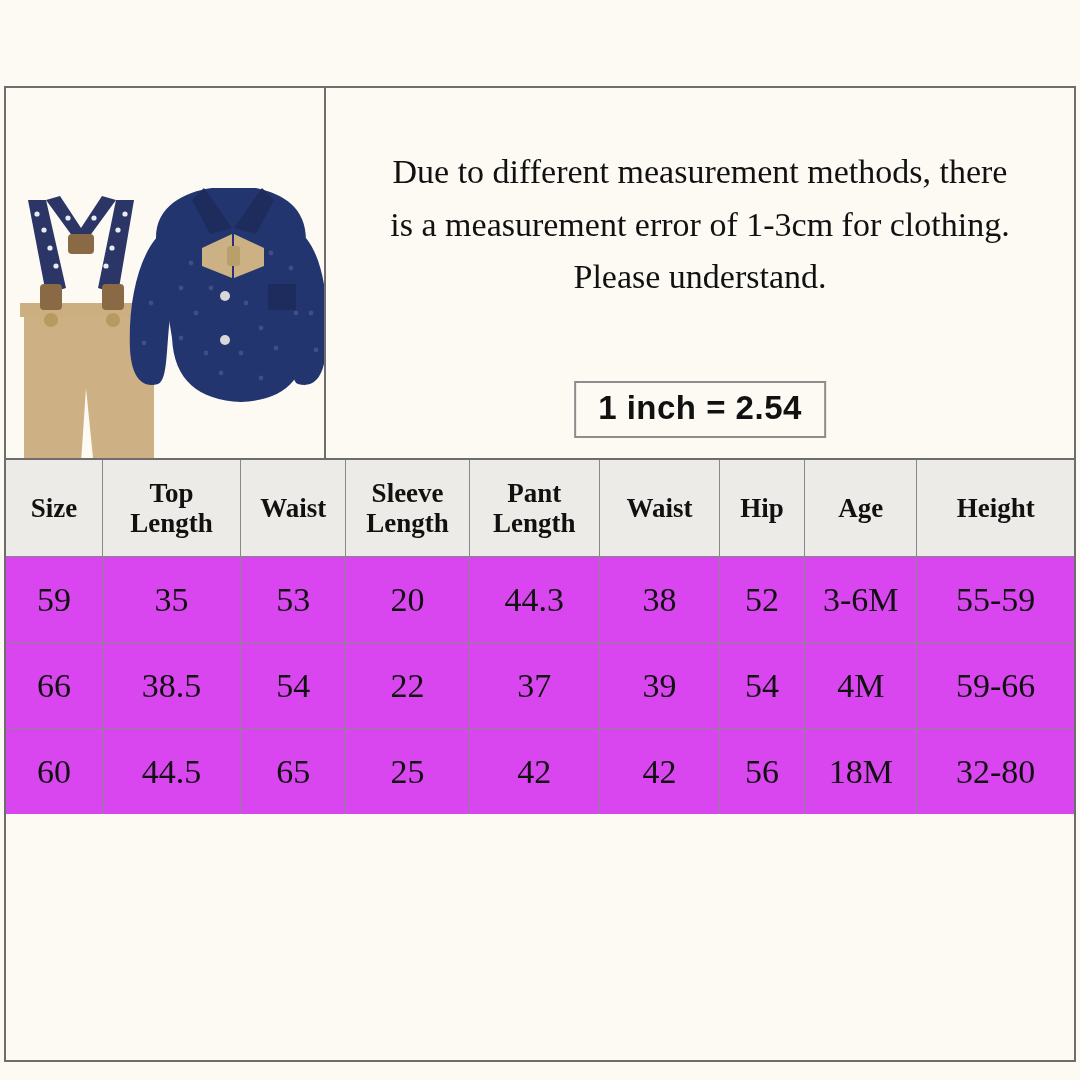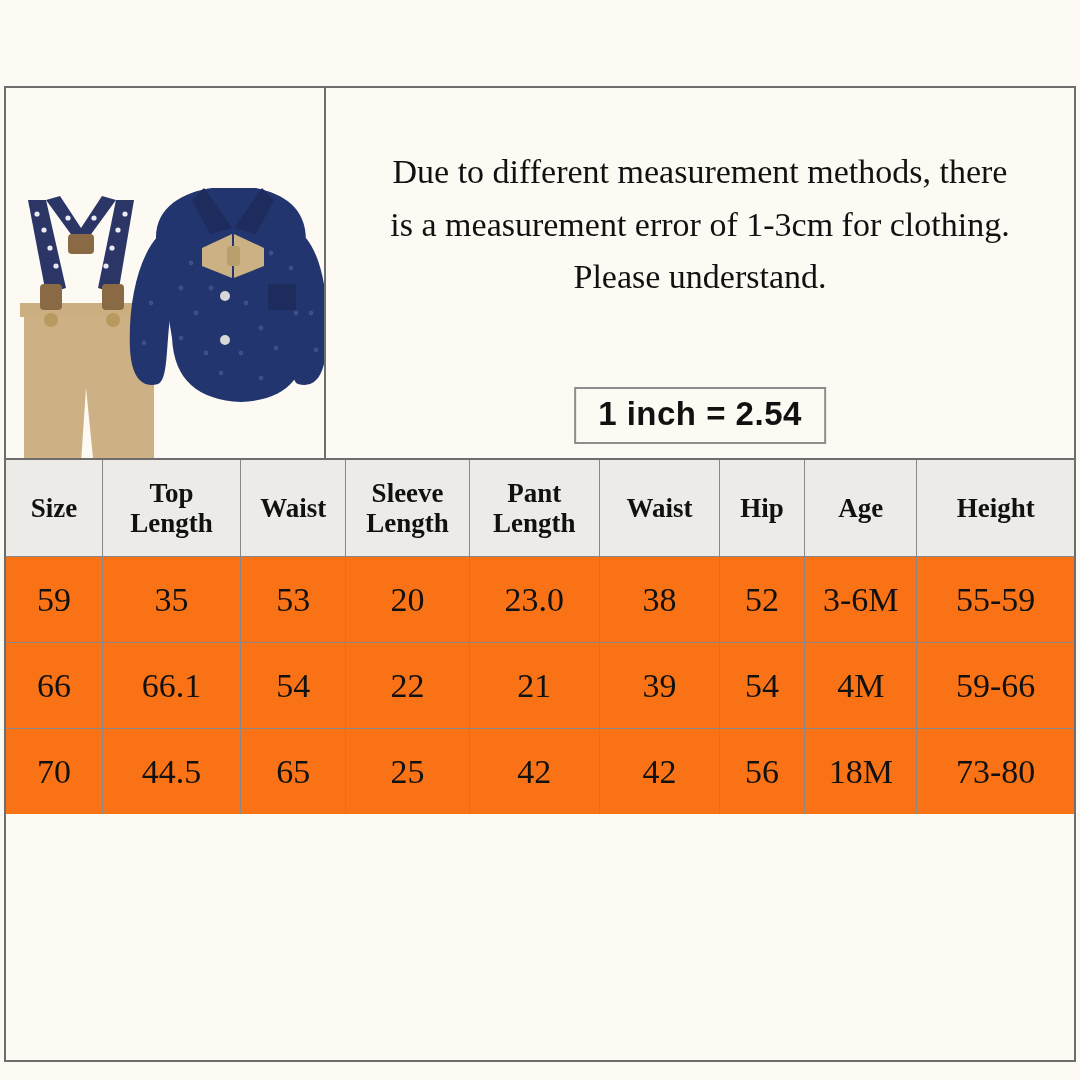--- a/index.html
+++ b/index.html
@@ -55,21 +55,21 @@
     font-family: "Liberation Serif", serif;
     font-size: 34px;
     line-height: 1.55;
     color: #111;
     margin: 18px 26px 0 26px;
   }
   .inch-box {
     position: absolute;
     left: 50%;
     transform: translateX(-50%);
-    bottom: 14px;
+    bottom: 20px;
     border: 2px solid #8d8d8d;
     background: #fdfaf4;
     padding: 6px 22px 9px 22px;
     font-family: "Liberation Sans", sans-serif;
     font-weight: bold;
     font-size: 33px;
     color: #111;
     letter-spacing: 0.5px;
   }
   
@@ -88,21 +88,21 @@
     background: #ecebe7;
     font-weight: bold;
     font-size: 27px;
     line-height: 1.12;
     height: 92px;
     padding: 2px 2px;
   }
   table.sizes td {
     font-size: 34px;
     height: 85px;
-    background: #f97316;
+    background: #d946ef;
     padding: 0;
   }
   table.sizes tr:last-child td { border-bottom: none; }
   table.sizes th:first-child, table.sizes td:first-child { border-left: none; }
   table.sizes th:last-child, table.sizes td:last-child { border-right: none; }
   table.sizes th { border-top: none; }
 
   
   .outfit { position: absolute; left: 0; top: 0; width: 320px; height: 370px; }
 </style>
@@ -218,45 +218,45 @@
           <th>Age</th>
           <th>Height</th>
         </tr>
       </thead>
       <tbody>
         <tr>
           <td>59</td>
           <td>35</td>
           <td>53</td>
           <td>20</td>
-          <td>23.0</td>
+          <td>44.3</td>
           <td>38</td>
           <td>52</td>
           <td>3-6M</td>
           <td>55-59</td>
         </tr>
         <tr>
           <td>66</td>
-          <td>66.1</td>
+          <td>38.5</td>
           <td>54</td>
           <td>22</td>
-          <td>21</td>
+          <td>37</td>
           <td>39</td>
           <td>54</td>
           <td>4M</td>
           <td>59-66</td>
         </tr>
         <tr>
-          <td>70</td>
+          <td>60</td>
           <td>44.5</td>
           <td>65</td>
           <td>25</td>
           <td>42</td>
           <td>42</td>
           <td>56</td>
           <td>18M</td>
-          <td>73-80</td>
+          <td>32-80</td>
         </tr>
       </tbody>
     </table>
 
   </div>
 </div>
 
 </body></html>

